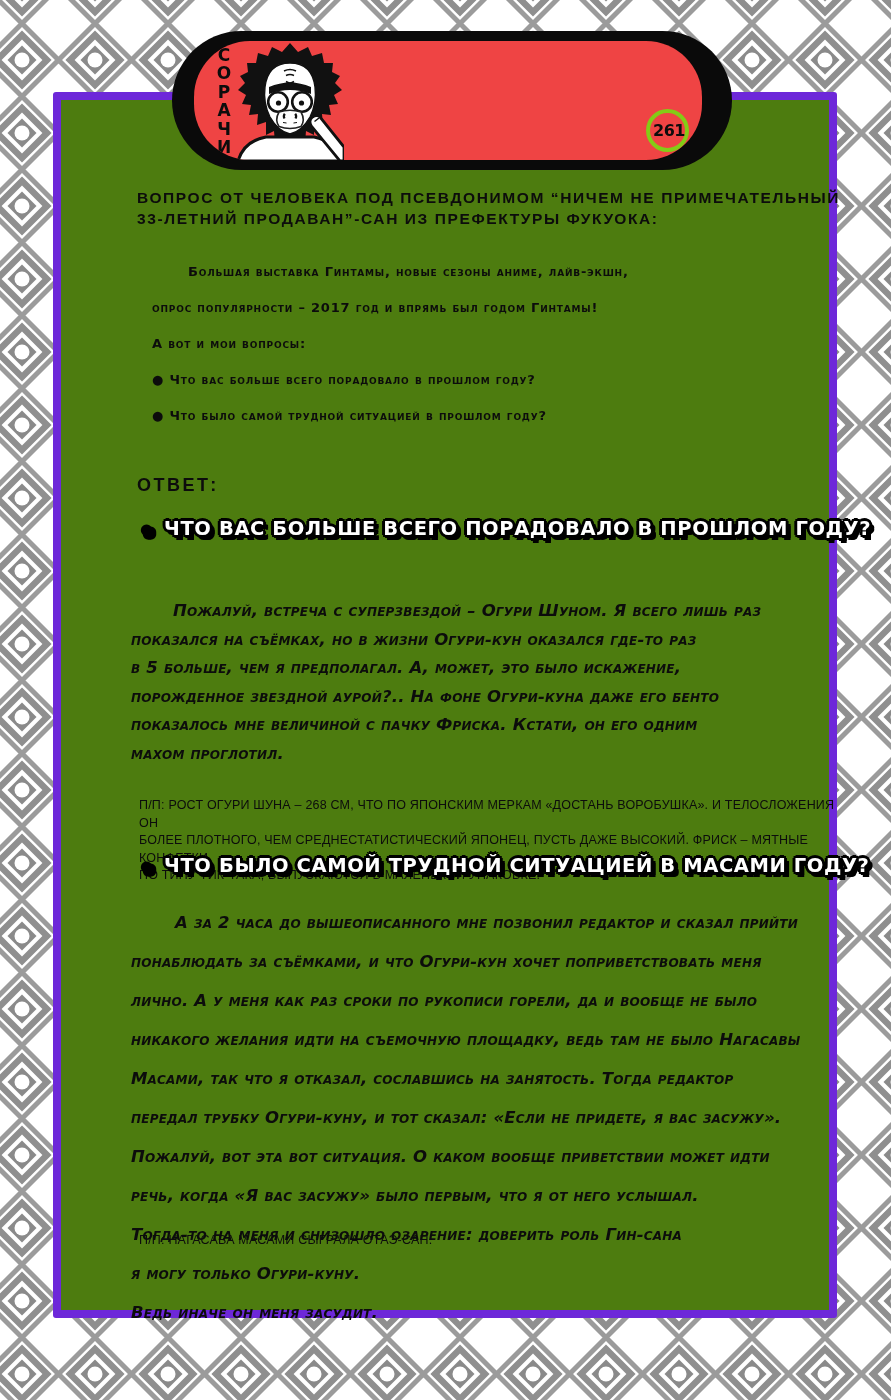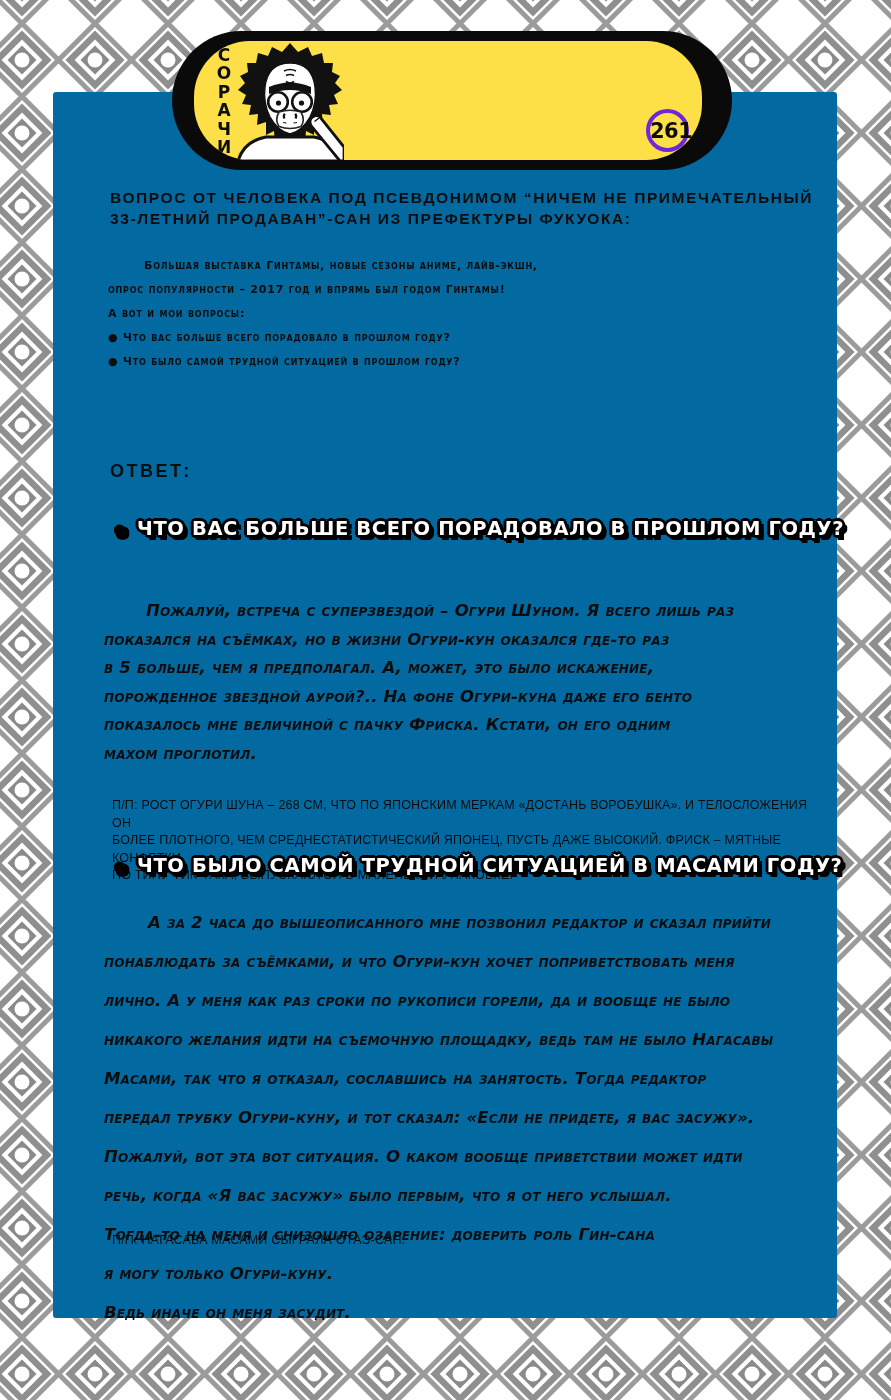--- a/index.html
+++ b/index.html
@@ -5,48 +5,48 @@
   * { margin:0; padding:0; box-sizing:border-box; }
   html,body { width:891px; height:1400px; background:#fff; overflow:hidden;
               font-family:"DejaVu Sans", sans-serif; color:#0c0c0c; }
   .stage { position:relative; width:891px; height:1400px; }
 
   
   .bg { position:absolute; left:0; top:0; z-index:0; }
 
   
   .card { position:absolute; left:53px; top:92px; width:784px; height:1226px;
-          background:#0369a1; border:8px solid #0369a1; border-radius:3px; z-index:2; }
+          background:#4d7c0f; border:8px solid #6d28d9; border-radius:3px; z-index:2;padding-left:27px; }
   .card-inner { position:relative; width:100%; height:100%; }
 
   
   .capsule-outer { position:absolute; left:172px; top:31px; width:560px; height:139px;
                    background:#0a0a0a; border-radius:70px; z-index:3; }
   .capsule-inner { position:absolute; left:194px; top:41px; width:508px; height:119px;
-                   background:#fde047; border-radius:56px; z-index:4; overflow:hidden; }
+                   background:#ef4444; border-radius:56px; z-index:4; overflow:hidden; }
   .vname { position:absolute; left:18px; top:5px; width:24px;
            font-weight:bold; font-size:17px; line-height:18.4px;
            word-break:break-all; text-align:center; letter-spacing:0; }
   .gorilla { position:absolute; left:42px; top:2px; }
   .cap-title { position:absolute; left:156px; top:13px; width:296px; text-align:center;
                font-weight:bold; font-size:28px; line-height:33px; white-space:pre-line;
                letter-spacing:0.5px; }
   .issue { position:absolute; left:452px; top:68px; width:43px; height:43px;
-           border:4px solid #6d28d9; border-radius:50%; display:flex;
-           align-items:center; justify-content:flex-start;
-           font-weight:800; font-size:21px; letter-spacing:-0.5px; }
+           border:4px solid #84cc16; border-radius:50%; display:flex;
+           align-items:center; justify-content:flex-end;
+           font-weight:800; font-size:16px; letter-spacing:-0.5px; }
 
   
   .blk { position:absolute; white-space:pre-line; }
   .qmeta { left:49px; top:88px; width:710px; font-family:"Liberation Sans",sans-serif;
            font-weight:700; font-size:15.5px; line-height:20.5px; letter-spacing:1.6px; }
-  .qbody { left:47px; top:154px; width:715px; font-weight:700; font-size:11px;
-           line-height:24px; letter-spacing:0.8px; font-variant:small-caps;
+  .qbody { left:64px; top:154px; width:715px; font-weight:700; font-size:13px;
+           line-height:36px; letter-spacing:0.8px; font-variant:small-caps;
            text-indent:36px; }
-  .answer-label { left:49px; top:361px; font-family:"Liberation Sans",sans-serif;
+  .answer-label { left:49px; top:375px; font-family:"Liberation Sans",sans-serif;
            font-weight:700; font-size:18px; letter-spacing:2.5px; }
   .para { font-weight:700; font-style:italic; font-size:16.5px; letter-spacing:0.2px;
           font-variant:small-caps; width:712px; left:43px; }
   .para1 { top:497px; line-height:28.5px; text-indent:42px; }
   .para2 { top:803px; line-height:39px; text-indent:44px; }
   .note { font-family:"Liberation Sans",sans-serif; font-weight:500; font-size:12.5px;
           line-height:17.5px; letter-spacing:0.2px; width:712px; left:51px; }
   .note1 { top:697px; }
   .note2 { top:1132px; }
 

